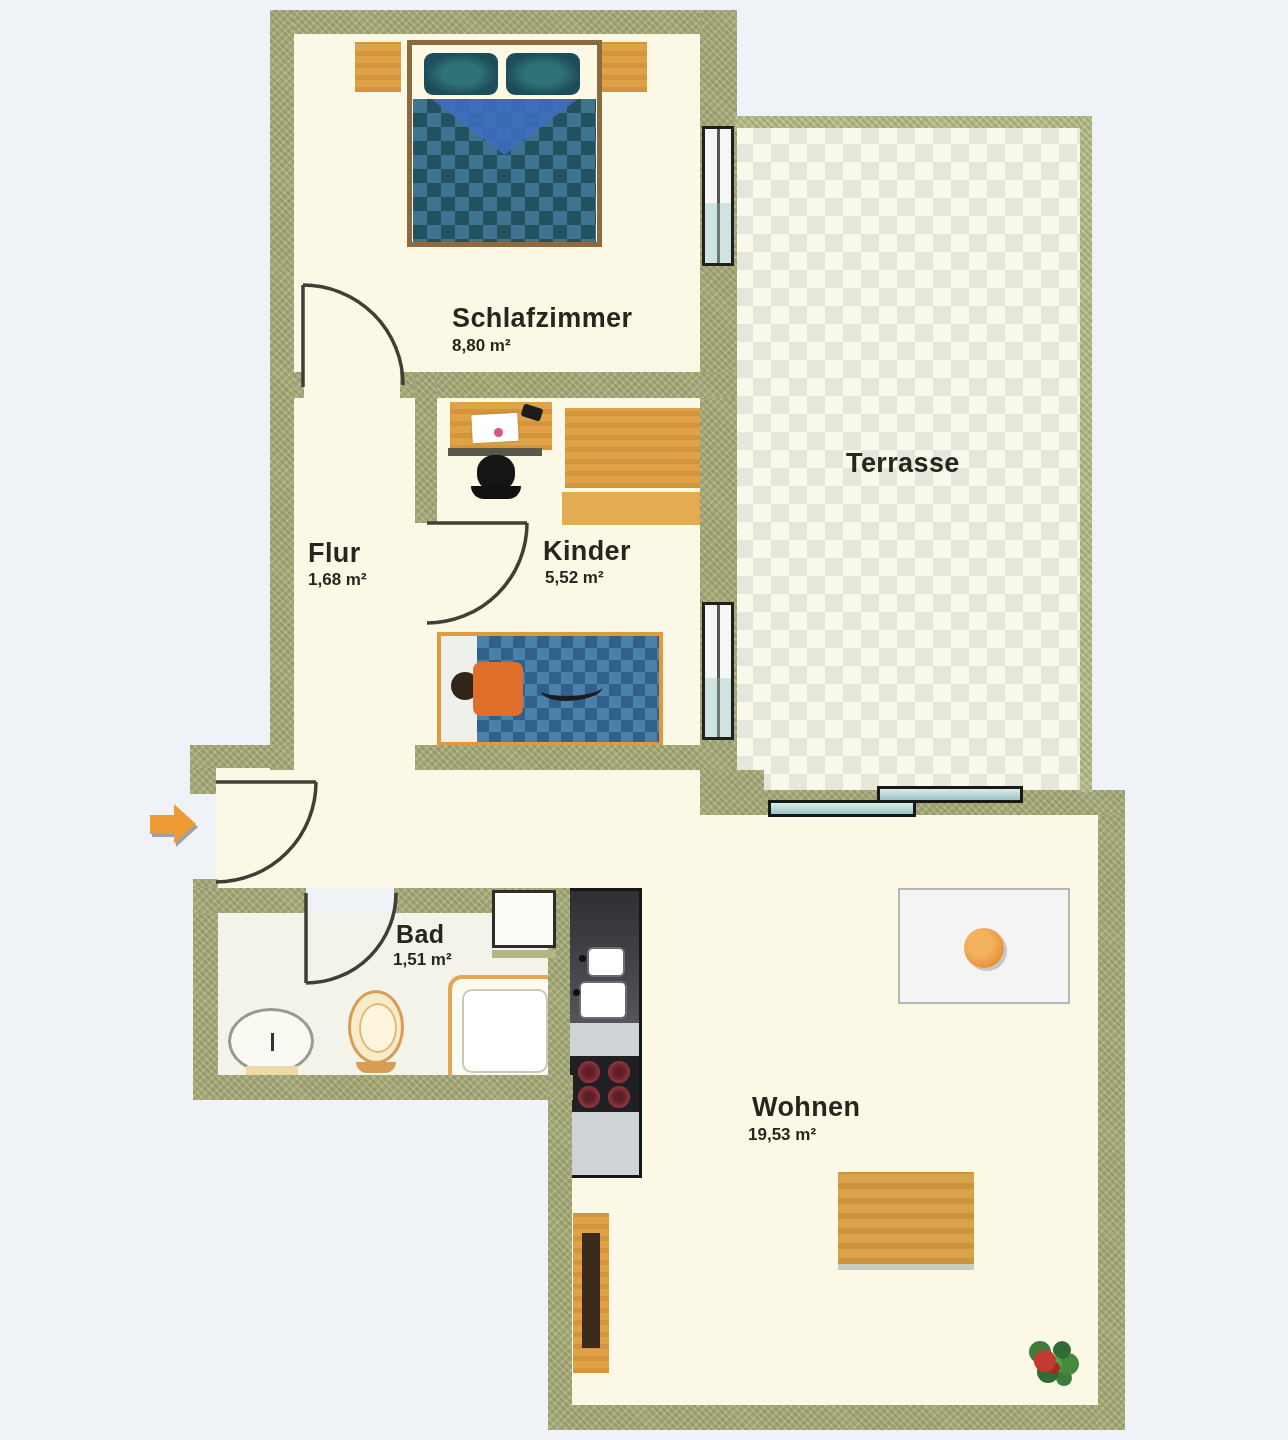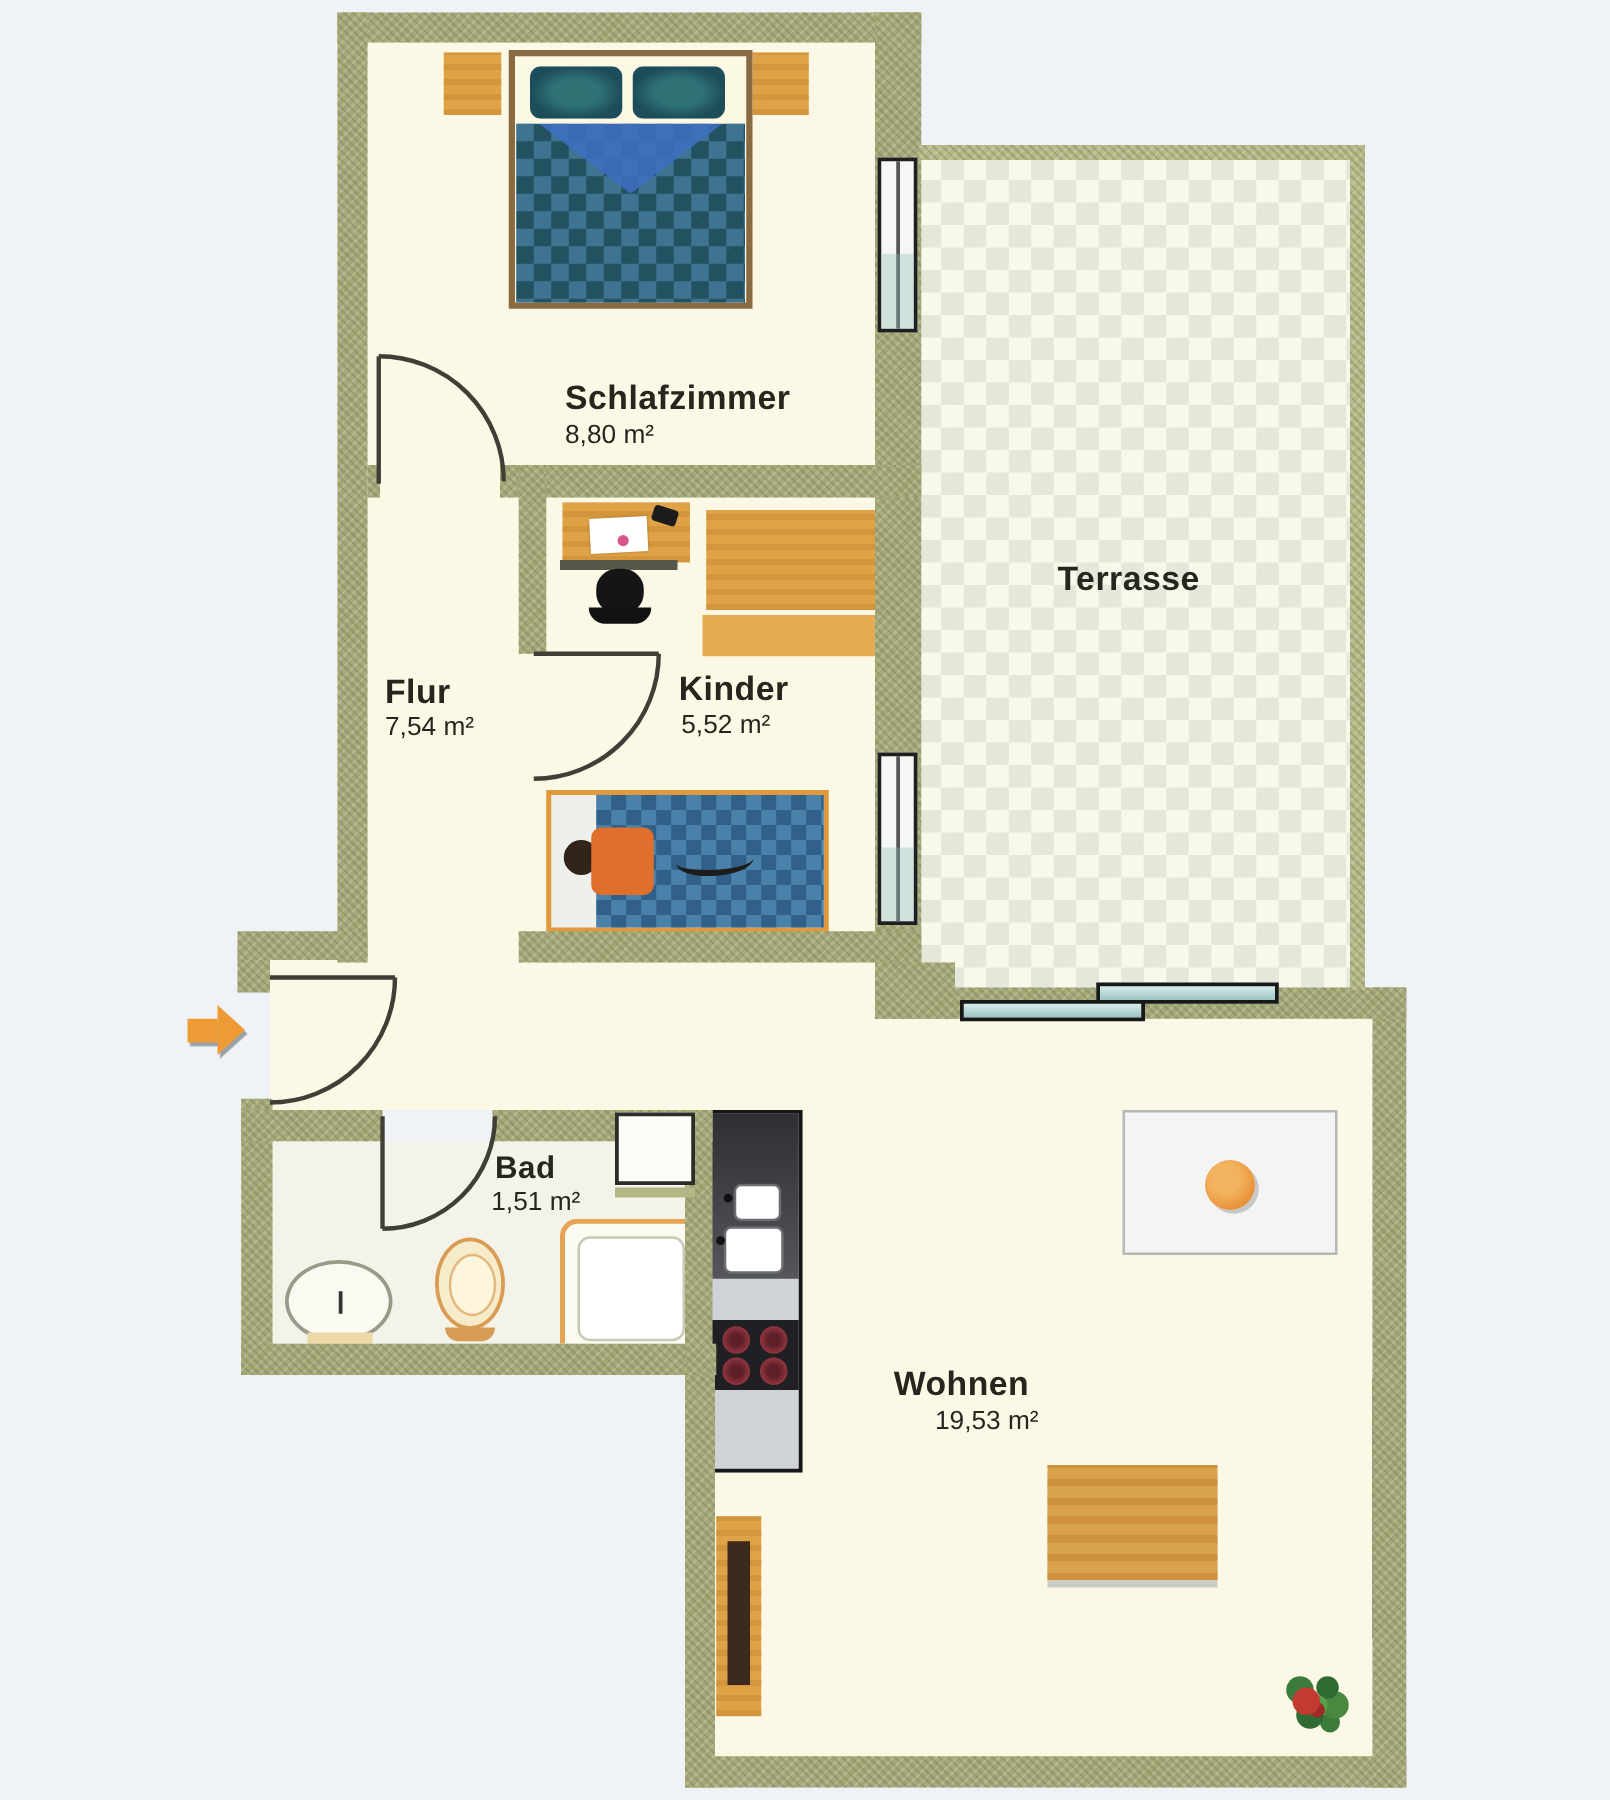--- a/index.html
+++ b/index.html
@@ -50,21 +50,21 @@
   .dchair{position:absolute;width:58px;height:52px;}
   .dchair .back{position:absolute;top:0;left:1px;width:56px;height:13px;background:#474b52;border:2px solid #23262b;border-radius:8px/6px;box-sizing:border-box;}
   .dchair .seat{position:absolute;top:9px;left:8px;width:42px;height:40px;background:#949aa3;border:3px solid #23262b;border-radius:10px 10px 24px 24px;box-sizing:border-box;}
   .dchair.flip{transform:scaleY(-1);}
 
   .sofa{position:absolute;background:#56262b;border:3px solid #38171c;border-radius:12px;box-sizing:border-box;}
   .cushion{position:absolute;border-radius:8px;
     background:radial-gradient(circle at 42% 45%,#b0603a 0 16%,#7a342f 58%,#5e282b 100%);}
 
   .rname{position:absolute;z-index:20;font-weight:bold;font-size:27px;color:#26261e;letter-spacing:.4px;}
-  .rarea{position:absolute;z-index:20;font-weight:normal;font-size:21px;color:#26261e;}
+  .rarea{position:absolute;z-index:20;font-weight:bold;font-size:17px;color:#26261e;}
 
   svg.doors{position:absolute;left:0;top:0;z-index:15;}
   svg.doors path{stroke:#3f3f35;stroke-width:3.5;fill:none;}
 
   .window{position:absolute;z-index:12;background:#f4f7f3;border:3px solid #1f1f1f;box-sizing:border-box;}
   .window .mull{position:absolute;left:45%;top:0;width:3px;height:100%;background:#555;}
   .window .tint{position:absolute;left:0;bottom:0;width:100%;height:45%;background:rgba(140,190,185,.35);}
   .slider{position:absolute;z-index:12;background:#cfe9e6;border:3px solid #181818;box-sizing:border-box;
     background-image:linear-gradient(0deg,rgba(90,150,150,.45),rgba(255,255,255,.2));}
 
@@ -224,26 +224,26 @@
     <path d="M216,782 L316,782"></path>
     <path d="M316,782 A100,100 0 0 1 216,882"></path>
     <path d="M306,893 L306,983"></path>
     <path d="M306,983 A90,90 0 0 0 396,893"></path>
   </svg>
 
   <div class="rname" style="left:452px;top:303px;">Schlafzimmer</div>
   <div class="rarea" style="left:452px;top:336px;">8,80 m²</div>
 
   <div class="rname" style="left:308px;top:538px;">Flur</div>
-  <div class="rarea" style="left:308px;top:570px;">7,54 m²</div>
+  <div class="rarea" style="left:308px;top:570px;">1,68 m²</div>
 
   <div class="rname" style="left:543px;top:536px;">Kinder</div>
   <div class="rarea" style="left:545px;top:568px;">5,52 m²</div>
 
   <div class="rname" style="left:846px;top:448px;">Terrasse</div>
 
   <div class="rname" style="left:396px;top:920px;font-size:25px;">Bad</div>
   <div class="rarea" style="left:393px;top:950px;">1,51 m²</div>
 
-  <div class="rname" style="left:715px;top:1092px;">Wohnen</div>
+  <div class="rname" style="left:752px;top:1092px;">Wohnen</div>
   <div class="rarea" style="left:748px;top:1125px;">19,53 m²</div>
 
 </div>
 
 </body></html>

